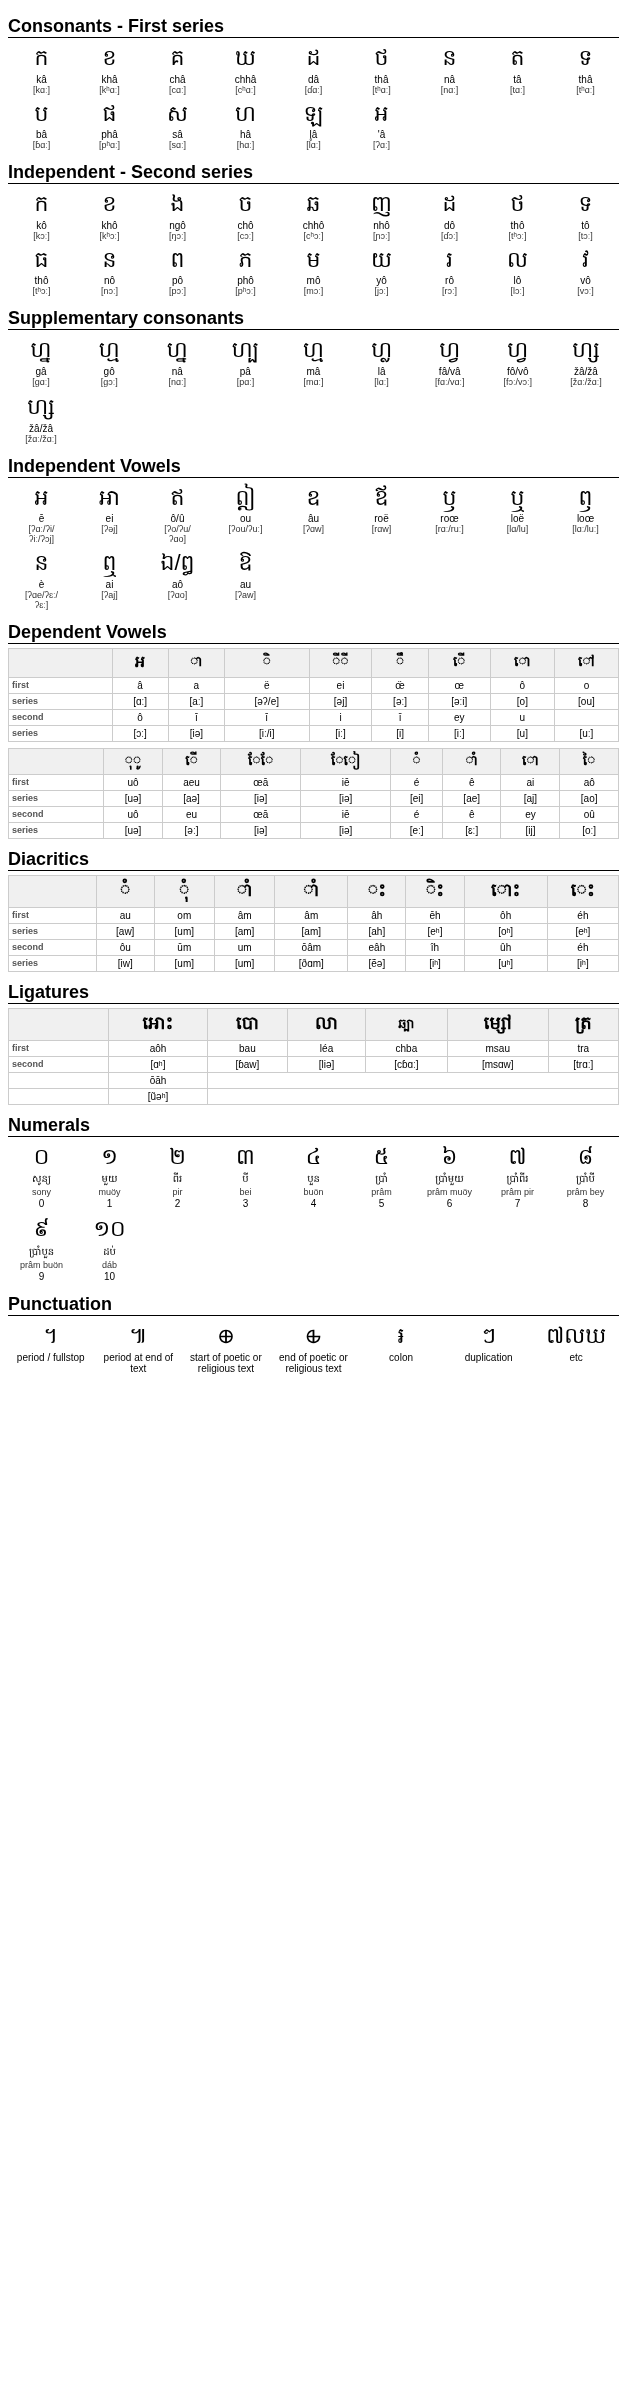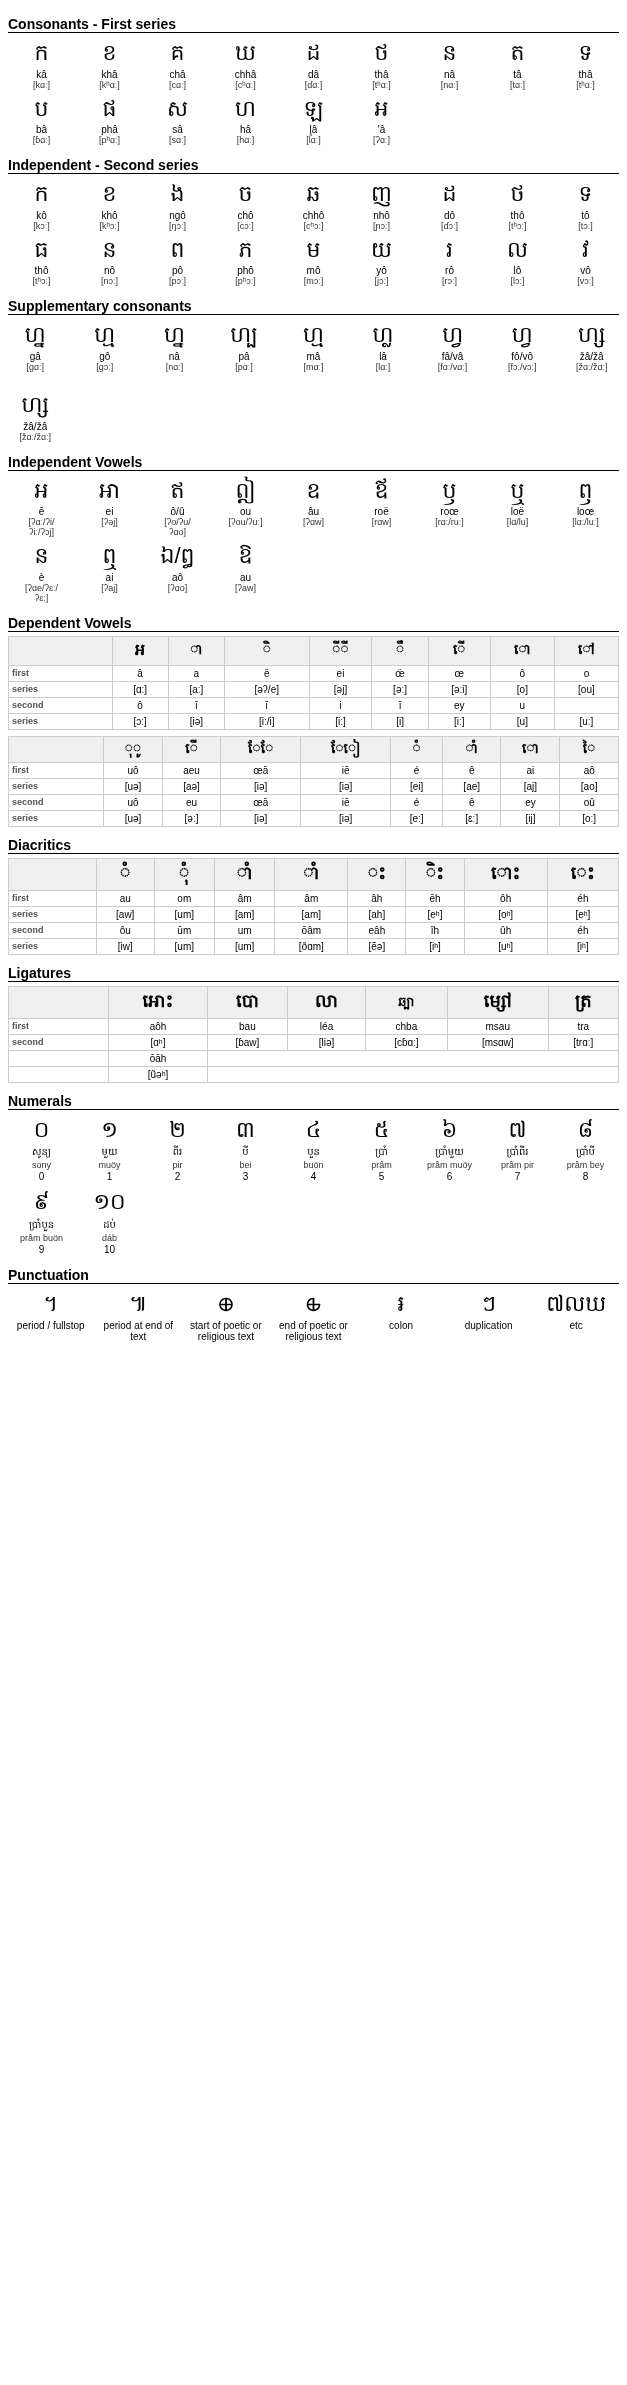--- a/index.html
+++ b/index.html
@@ -5,21 +5,21 @@
     * { box-sizing: border-box; margin: 0; padding: 0; }
     body {
       font-family: Arial, sans-serif;
       font-size: 11px;
       background: #fff;
       color: #000;
       width: 627px;
       padding: 8px;
     }
     h2 {
-      font-size: 14px;
+      font-size: 18px;
       font-weight: bold;
       margin: 8px 0 4px 0;
       border-bottom: 1px solid #000;
     }
     .section { margin-bottom: 10px; }
     .cell {
       display: flex;
       flex-direction: column;
       align-items: center;
       padding: 2px 1px;
@@ -231,21 +231,21 @@
     <div class="cell">
       <span class="khmer">វ</span>
       <span class="latin">vô</span>
       <span class="ipa">[vɔː]</span>
     </div>
   </div>
 </div>
 
 <div class="section">
   <h2>Supplementary consonants</h2>
-  <div style="display:grid; grid-template-columns: repeat(9,1fr); gap:15px;">
+  <div style="display:grid; grid-template-columns: repeat(9,1fr); gap:2px;">
     <div class="cell">
       <span class="khmer">ហ្ន</span>
       <span class="latin">gâ</span>
       <span class="ipa">[gɑː]</span>
     </div>
     <div class="cell">
       <span class="khmer">ហ្ម</span>
       <span class="latin">gô</span>
       <span class="ipa">[gɔː]</span>
     </div>

